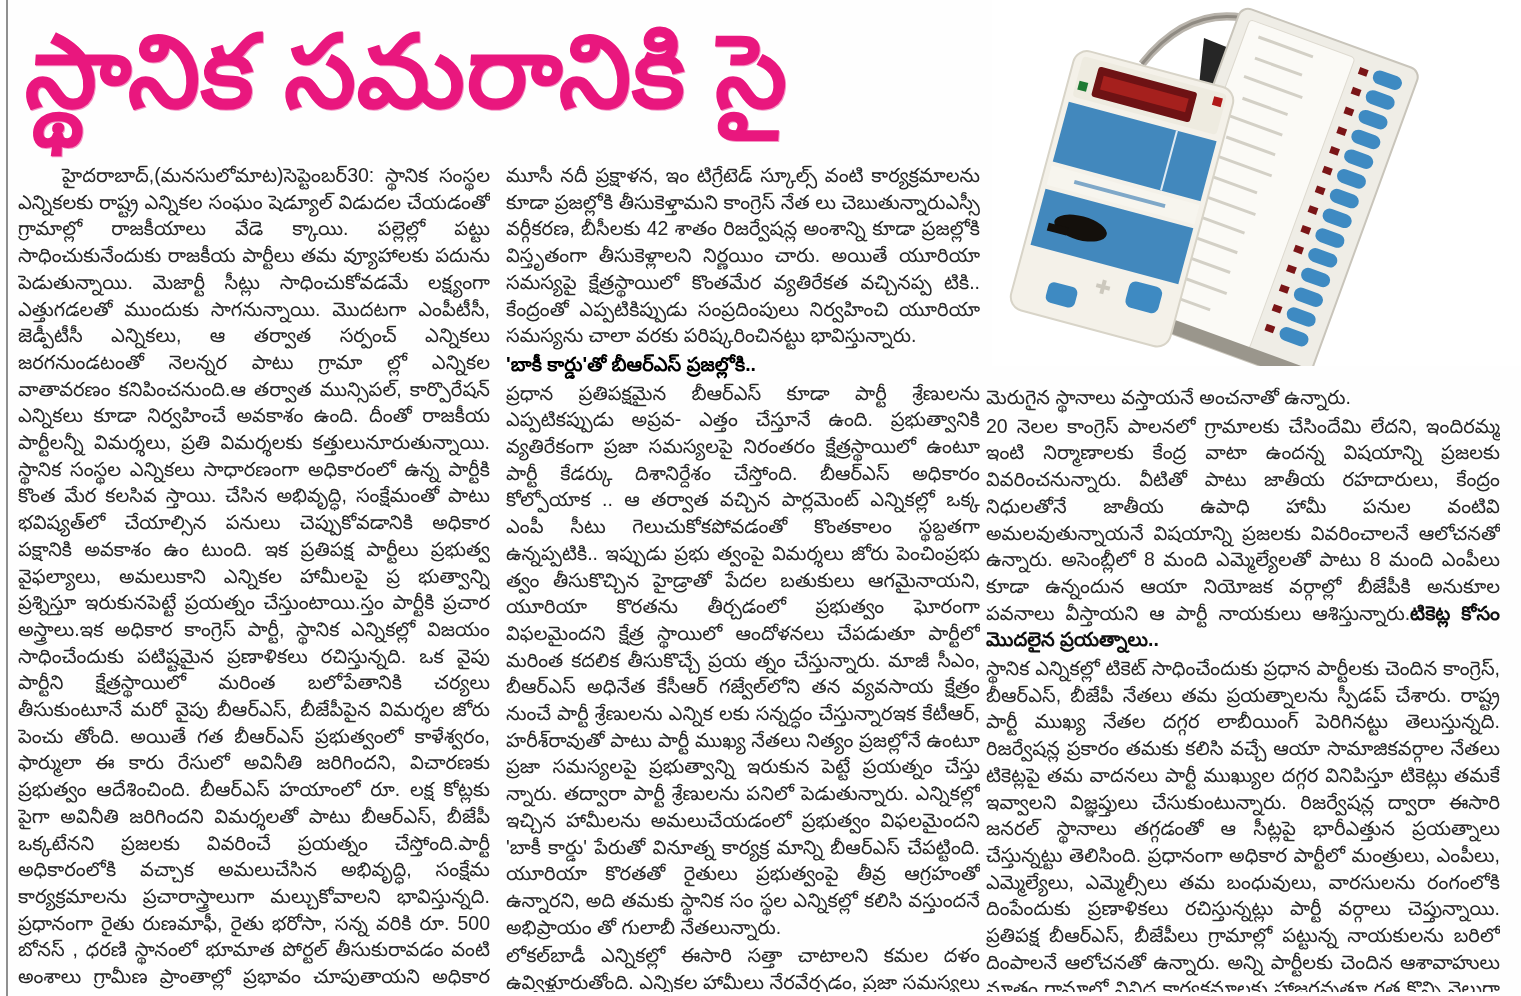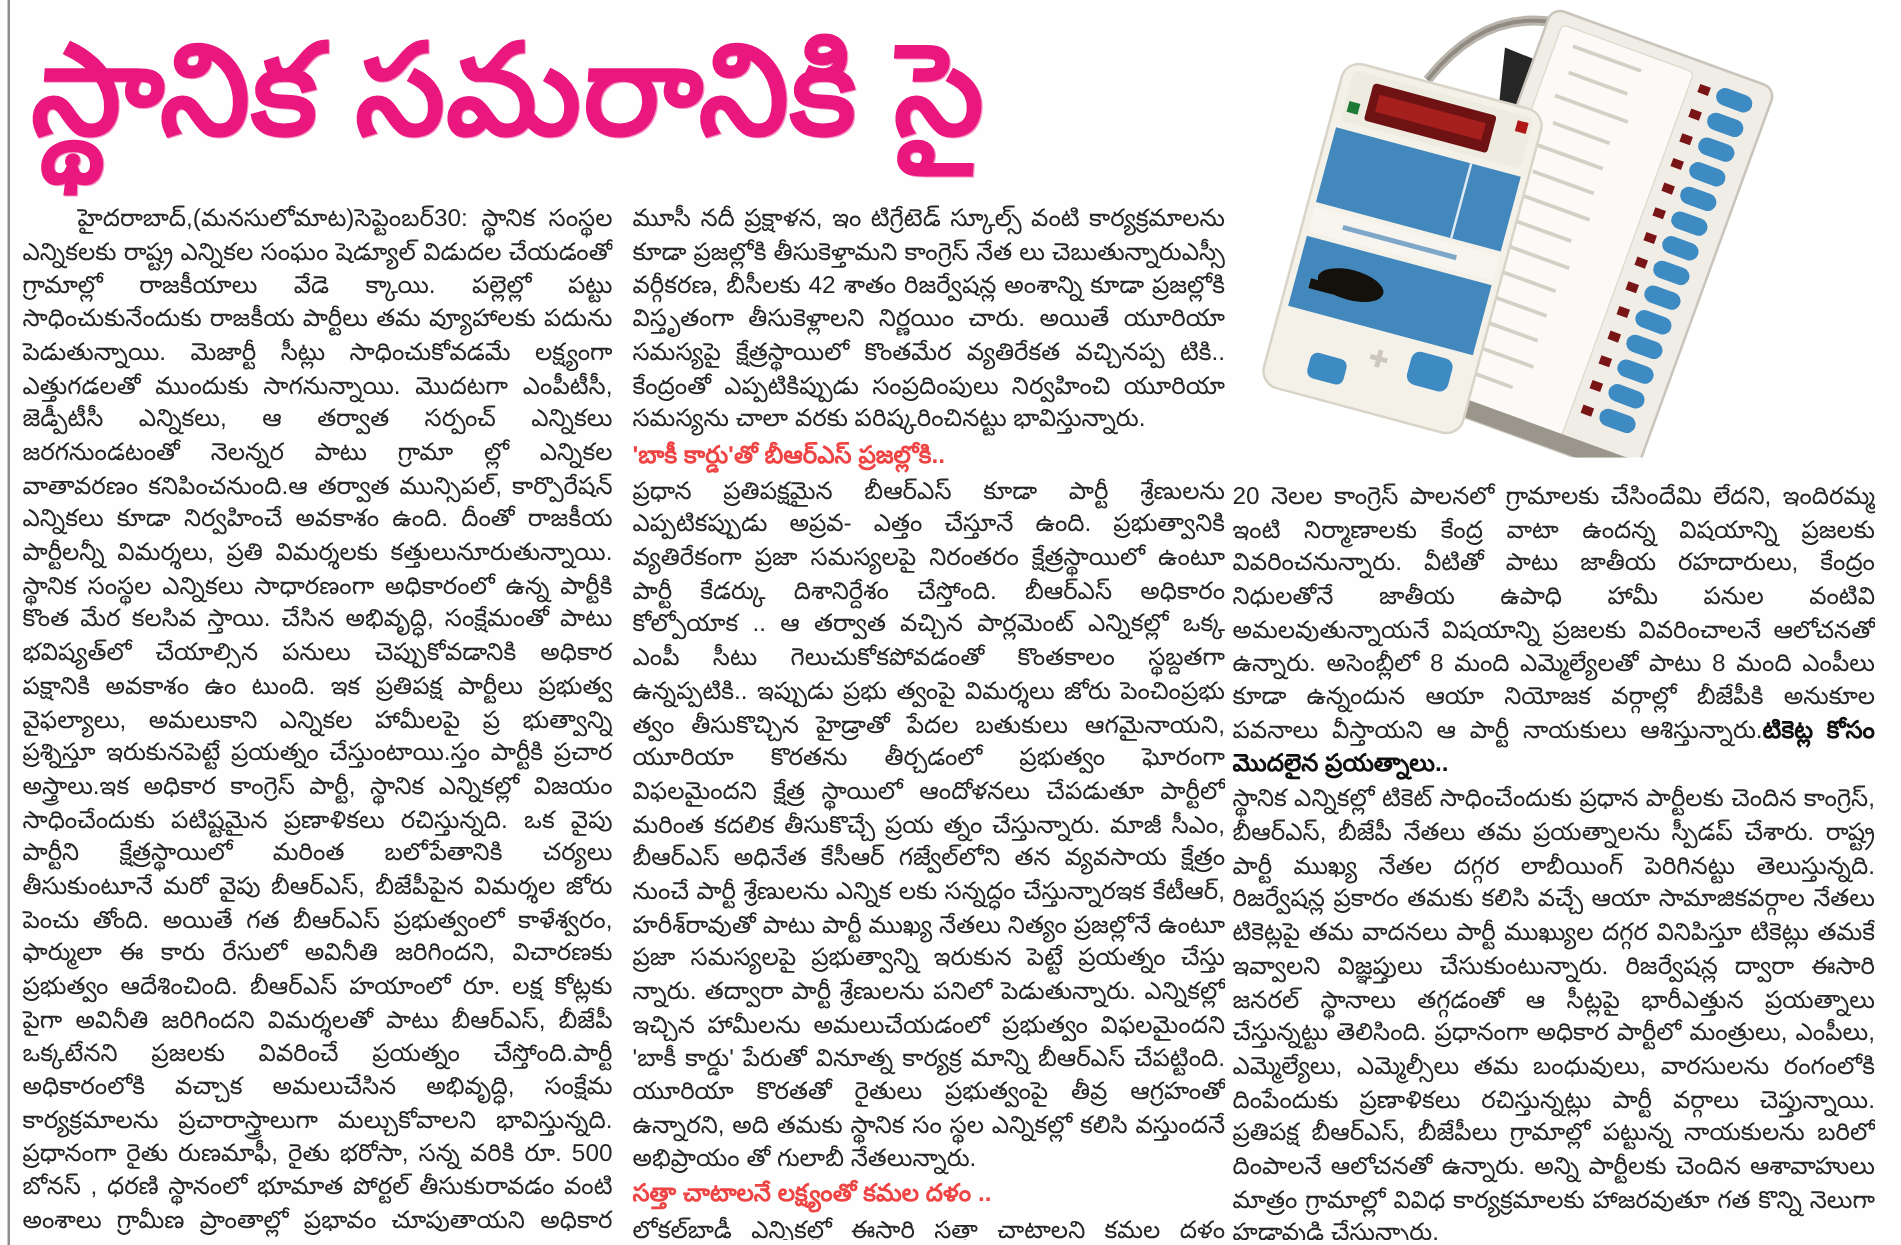--- a/index.html
+++ b/index.html
@@ -20,21 +20,21 @@
   .col{
     position:absolute;top:162px;height:830px;overflow:hidden;
     font-size:19.5px;line-height:1.37;color:#262626;text-align:justify;
     word-break:break-word;
   }
   .col1{left:18px;width:472px;}
   .col2{left:506px;width:474px;}
   .col3{left:986px;top:384px;height:608px;width:514px;}
   .para{margin:0 0 2px 0;}
   .indent{text-indent:44px;}
-  .subhead{font-weight:bold;color:#ef4444;margin:2px 0;}
+  .subhead{font-weight:bold;color:#000000;margin:2px 0;}
   .subhead-inline{font-weight:bold;color:#101010;}
 </style>
 </head>
 <body>
 
 <div class="page">
 
   <div class="left-rule"></div>
 
   <div class="headline" style="color: rgb(233, 23, 126);">స్థానిక సమరానికి సై</div>
@@ -129,22 +129,22 @@
   </svg>
 
   <div class="col col1">
     <p class="para indent">హైదరాబాద్,(మనసులోమాట)సెప్టెంబర్30: స్థానిక సంస్థల ఎన్నికలకు రాష్ట్ర ఎన్నికల సంఘం షెడ్యూల్ విడుదల చేయడంతో గ్రామాల్లో రాజకీయాలు వేడె క్కాయి. పల్లెల్లో పట్టు సాధించుకునేందుకు రాజకీయ పార్టీలు తమ వ్యూహాలకు పదును పెడుతున్నాయి. మెజార్టీ సీట్లు సాధించుకోవడమే లక్ష్యంగా ఎత్తుగడలతో ముందుకు సాగనున్నాయి. మొదటగా ఎంపీటీసీ, జెడ్పీటీసీ ఎన్నికలు, ఆ తర్వాత సర్పంచ్ ఎన్నికలు జరగనుండటంతో నెలన్నర పాటు గ్రామా ల్లో ఎన్నికల వాతావరణం కనిపించనుంది.ఆ తర్వాత మున్సిపల్, కార్పొరేషన్ ఎన్నికలు కూడా నిర్వహించే అవకాశం ఉంది. దీంతో రాజకీయ పార్టీలన్నీ విమర్శలు, ప్రతి విమర్శలకు కత్తులునూరుతున్నాయి. స్థానిక సంస్థల ఎన్నికలు సాధారణంగా అధికారంలో ఉన్న పార్టీకి కొంత మేర కలసివ స్తాయి. చేసిన అభివృద్ధి, సంక్షేమంతో పాటు భవిష్యత్‌లో చేయాల్సిన పనులు చెప్పుకోవడానికి అధికార పక్షానికి అవకాశం ఉం టుంది. ఇక ప్రతిపక్ష పార్టీలు ప్రభుత్వ వైఫల్యాలు, అమలుకాని ఎన్నికల హామీలపై ప్ర భుత్వాన్ని ప్రశ్నిస్తూ ఇరుకునపెట్టే ప్రయత్నం చేస్తుంటాయి.స్తం పార్టీకి ప్రచార అస్త్రాలు.ఇక అధికార కాంగ్రెస్ పార్టీ, స్థానిక ఎన్నికల్లో విజయం సాధించేందుకు పటిష్టమైన ప్రణాళికలు రచిస్తున్నది. ఒక వైపు పార్టీని క్షేత్రస్థాయిలో మరింత బలోపేతానికి చర్యలు తీసుకుంటూనే మరో వైపు బీఆర్ఎస్, బీజేపీపైన విమర్శల జోరు పెంచు తోంది. అయితే గత బీఆర్ఎస్ ప్రభుత్వంలో కాళేశ్వరం, ఫార్ములా ఈ కారు రేసులో అవినీతి జరిగిందని, విచారణకు ప్రభుత్వం ఆదేశించింది. బీఆర్ఎస్ హయాంలో రూ. లక్ష కోట్లకు పైగా అవినీతి జరిగిందని విమర్శలతో పాటు బీఆర్ఎస్, బీజేపీ ఒక్కటేనని ప్రజలకు వివరించే ప్రయత్నం చేస్తోంది.పార్టీ అధికారంలోకి వచ్చాక అమలుచేసిన అభివృద్ధి, సంక్షేమ కార్యక్రమాలను ప్రచారాస్త్రాలుగా మల్చుకోవాలని భావిస్తున్నది. ప్రధానంగా రైతు రుణమాఫీ, రైతు భరోసా, సన్న వరికి రూ. 500 బోనస్ , ధరణి స్థానంలో భూమాత పోర్టల్ తీసుకురావడం వంటి అంశాలు గ్రామీణ ప్రాంతాల్లో ప్రభావం చూపుతాయని అధికార కాంగ్రెస్ పార్టీ అం చనా వేస్తున్నదీంతోపాటు ఇందిరమ్మ ఇళ్లు, మహిళలకు ఆర్టీసీలో ఉచిత బస్సు ప్రయాణం, 200 యూనిట్ల వరకు ఉచిత గృహవిద్యుత్, రూ. 500 లకే గ్యాస్, రేషన్ షాపుల ద్వారా సన్నబియ్యం పంపిణీ వంటి అంశాలను ప్రజల్లోకి విస్తృతంగా తీసుకెళ్లాలని నిర్ణయించింది. అంతేకాకుండా గ్రామ స్థాయిలో రెవెన్యూ వ్యవస్థ ప్రక్షాళన, ఫోర్త్ సిటీకి ఫౌండేషన్, ఓఆర్ఆర్, ఆర్ఆర్ఆర్ మధ్య అభివృద్ధి,</p>
   </div>
 
   <div class="col col2">
     <p class="para">మూసీ నదీ ప్రక్షాళన, ఇం టిగ్రేటెడ్ స్కూల్స్ వంటి కార్యక్రమాలను కూడా ప్రజల్లోకి తీసుకెళ్తామని కాంగ్రెస్ నేత లు చెబుతున్నారుఎస్సీ వర్గీకరణ, బీసీలకు 42 శాతం రిజర్వేషన్ల అంశాన్ని కూడా ప్రజల్లోకి విస్తృతంగా తీసుకెళ్లాలని నిర్ణయిం చారు. అయితే యూరియా సమస్యపై క్షేత్రస్థాయిలో కొంతమేర వ్యతిరేకత వచ్చినప్ప టికి.. కేంద్రంతో ఎప్పటికిప్పుడు సంప్రదింపులు నిర్వహించి యూరియా సమస్యను చాలా వరకు పరిష్కరించినట్టు భావిస్తున్నారు.</p>
     <p class="para subhead">'బాకీ కార్డు'తో బీఆర్ఎస్ ప్రజల్లోకి..</p>
     <p class="para">ప్రధాన ప్రతిపక్షమైన బీఆర్ఎస్ కూడా పార్టీ శ్రేణులను ఎప్పటికప్పుడు అప్రవ- ఎత్తం చేస్తూనే ఉంది. ప్రభుత్వానికి వ్యతిరేకంగా ప్రజా సమస్యలపై నిరంతరం క్షేత్రస్థాయిలో ఉంటూ పార్టీ కేడర్కు దిశానిర్దేశం చేస్తోంది. బీఆర్ఎస్ అధికారం కోల్పోయాక .. ఆ తర్వాత వచ్చిన పార్లమెంట్ ఎన్నికల్లో ఒక్క ఎంపీ సీటు గెలుచుకోకపోవడంతో కొంతకాలం స్థబ్దతగా ఉన్నప్పటికి.. ఇప్పుడు ప్రభు త్వంపై విమర్శలు జోరు పెంచింప్రభు త్వం తీసుకొచ్చిన హైడ్రాతో పేదల బతుకులు ఆగమైనాయని, యూరియా కొరతను తీర్చడంలో ప్రభుత్వం ఘోరంగా విఫలమైందని క్షేత్ర స్థాయిలో ఆందోళనలు చేపడుతూ పార్టీలో మరింత కదలిక తీసుకొచ్చే ప్రయ త్నం చేస్తున్నారు. మాజీ సీఎం, బీఆర్ఎస్ అధినేత కేసీఆర్ గజ్వేల్‌లోని తన వ్యవసాయ క్షేత్రం నుంచే పార్టీ శ్రేణులను ఎన్నిక లకు సన్నద్ధం చేస్తున్నారఇక కేటీఆర్, హరీశ్‌రావుతో పాటు పార్టీ ముఖ్య నేతలు నిత్యం ప్రజల్లోనే ఉంటూ ప్రజా సమస్యలపై ప్రభుత్వాన్ని ఇరుకున పెట్టే ప్రయత్నం చేస్తు న్నారు. తద్వారా పార్టీ శ్రేణులను పనిలో పెడుతున్నారు. ఎన్నికల్లో ఇచ్చిన హామీలను అమలుచేయడంలో ప్రభుత్వం విఫలమైందని 'బాకీ కార్డు' పేరుతో వినూత్న కార్యక్ర మాన్ని బీఆర్ఎస్ చేపట్టింది. యూరియా కొరతతో రైతులు ప్రభుత్వంపై తీవ్ర ఆగ్రహంతో ఉన్నారని, అది తమకు స్థానిక సం స్థల ఎన్నికల్లో కలిసి వస్తుందనే అభిప్రాయం తో గులాబీ నేతలున్నారు.</p>
-    <p class="para subhead">సత్తా చాటాలనే లక్ష్యంతో కమల దళం ..</p>
     <p class="para">లోకల్‌బాడీ ఎన్నికల్లో ఈసారి సత్తా చాటాలని కమల దళం ఉవ్విళ్లూరుతోంది. ఎన్నికల హామీలు నేరవేర్చడం, ప్రజా సమస్యలు పరిష్కరించడంలో రాష్ట్ర ప్రభుత్వం ఘోరంగా విఫలమైందని చెబుతున్నారు. కాంగ్రెస్ పార్టీకి ప్రత్యామ్నాయంగా బీజేపీనే అంటూ ఆ పార్టీ నేతలు చెప్పుకుంటున్నారు. గ్రామాల్లో యువత మెజార్టీగా బీజేపీనే ఆదరిస్తున్నారని, పంచాయతీల్లో</p>
   </div>
 
   <div class="col col3">
+    <p class="para">మెరుగైన స్థానాలు వస్తాయనే అంచనాతో ఉన్నారు.</p>
     <p class="para"><span>20 నెలల కాంగ్రెస్ పాలనలో గ్రామాలకు చేసిందేమి లేదని, ఇందిరమ్మ ఇంటి నిర్మాణాలకు కేంద్ర వాటా ఉందన్న విషయాన్ని ప్రజలకు వివరించనున్నారు. వీటితో పాటు జాతీయ రహదారులు, కేంద్రం నిధులతోనే జాతీయ ఉపాధి హామీ పనుల వంటివి అమలవుతున్నాయనే విషయాన్ని ప్రజలకు వివరించాలనే ఆలోచనతో ఉన్నారు. అసెంబ్లీలో 8 మంది ఎమ్మెల్యేలతో పాటు 8 మంది ఎంపీలు కూడా ఉన్నందున ఆయా నియోజక వర్గాల్లో బీజేపీకి అనుకూల పవనాలు వీస్తాయని ఆ పార్టీ నాయకులు ఆశిస్తున్నారు.</span><span class="subhead-inline">టికెట్ల కోసం మొదలైన ప్రయత్నాలు..</span></p>
     <p class="para">స్థానిక ఎన్నికల్లో టికెట్ సాధించేందుకు ప్రధాన పార్టీలకు చెందిన కాంగ్రెస్, బీఆర్ఎస్, బీజేపీ నేతలు తమ ప్రయత్నాలను స్పీడప్ చేశారు. రాష్ట్ర పార్టీ ముఖ్య నేతల దగ్గర లాబీయింగ్ పెరిగినట్టు తెలుస్తున్నది. రిజర్వేషన్ల ప్రకారం తమకు కలిసి వచ్చే ఆయా సామాజికవర్గాల నేతలు టికెట్లపై తమ వాదనలు పార్టీ ముఖ్యుల దగ్గర వినిపిస్తూ టికెట్లు తమకే ఇవ్వాలని విజ్ఞప్తులు చేసుకుంటున్నారు. రిజర్వేషన్ల ద్వారా ఈసారి జనరల్ స్థానాలు తగ్గడంతో ఆ సీట్లపై భారీఎత్తున ప్రయత్నాలు చేస్తున్నట్టు తెలిసింది. ప్రధానంగా అధికార పార్టీలో మంత్రులు, ఎంపీలు, ఎమ్మెల్యేలు, ఎమ్మెల్సీలు తమ బంధువులు, వారసులను రంగంలోకి దింపేందుకు ప్రణాళికలు రచిస్తున్నట్లు పార్టీ వర్గాలు చెప్తున్నాయి. ప్రతిపక్ష బీఆర్ఎస్, బీజేపీలు గ్రామాల్లో పట్టున్న నాయకులను బరిలో దింపాలనే ఆలోచనతో ఉన్నారు. అన్ని పార్టీలకు చెందిన ఆశావాహులు మాత్రం గ్రామాల్లో వివిధ కార్యక్రమాలకు హాజరవుతూ గత కొన్ని నెలుగా హడావుడి చేస్తున్నారు.</p>
   </div>
 
 </div>
 
 </body></html>

